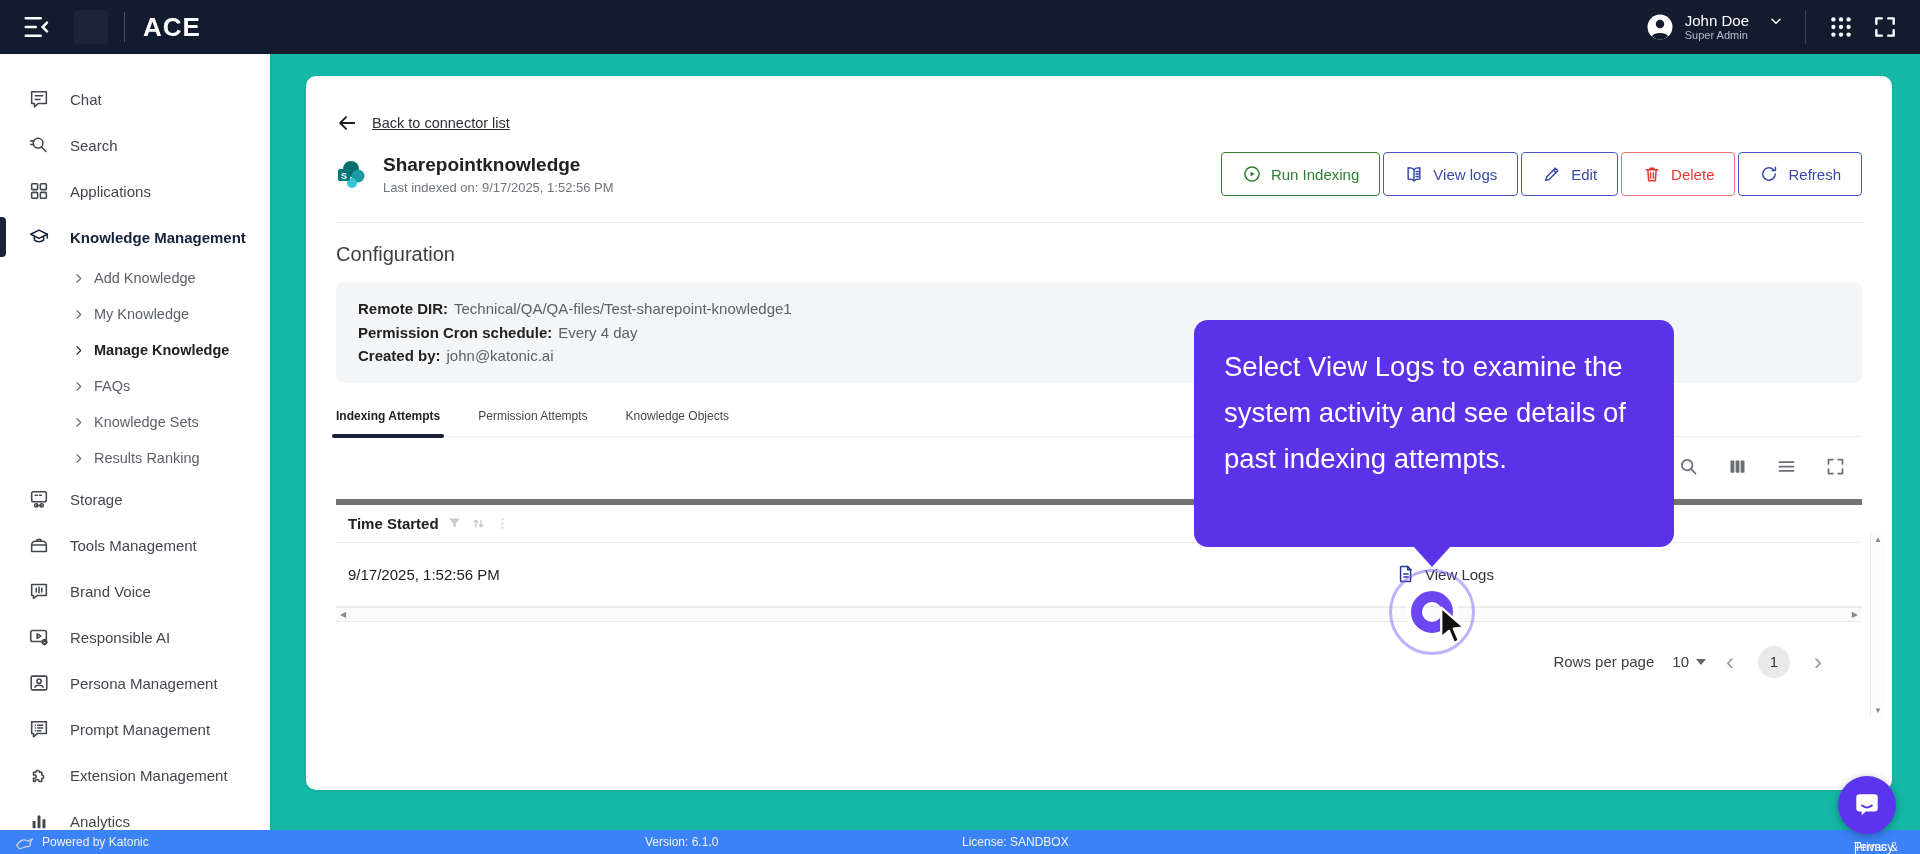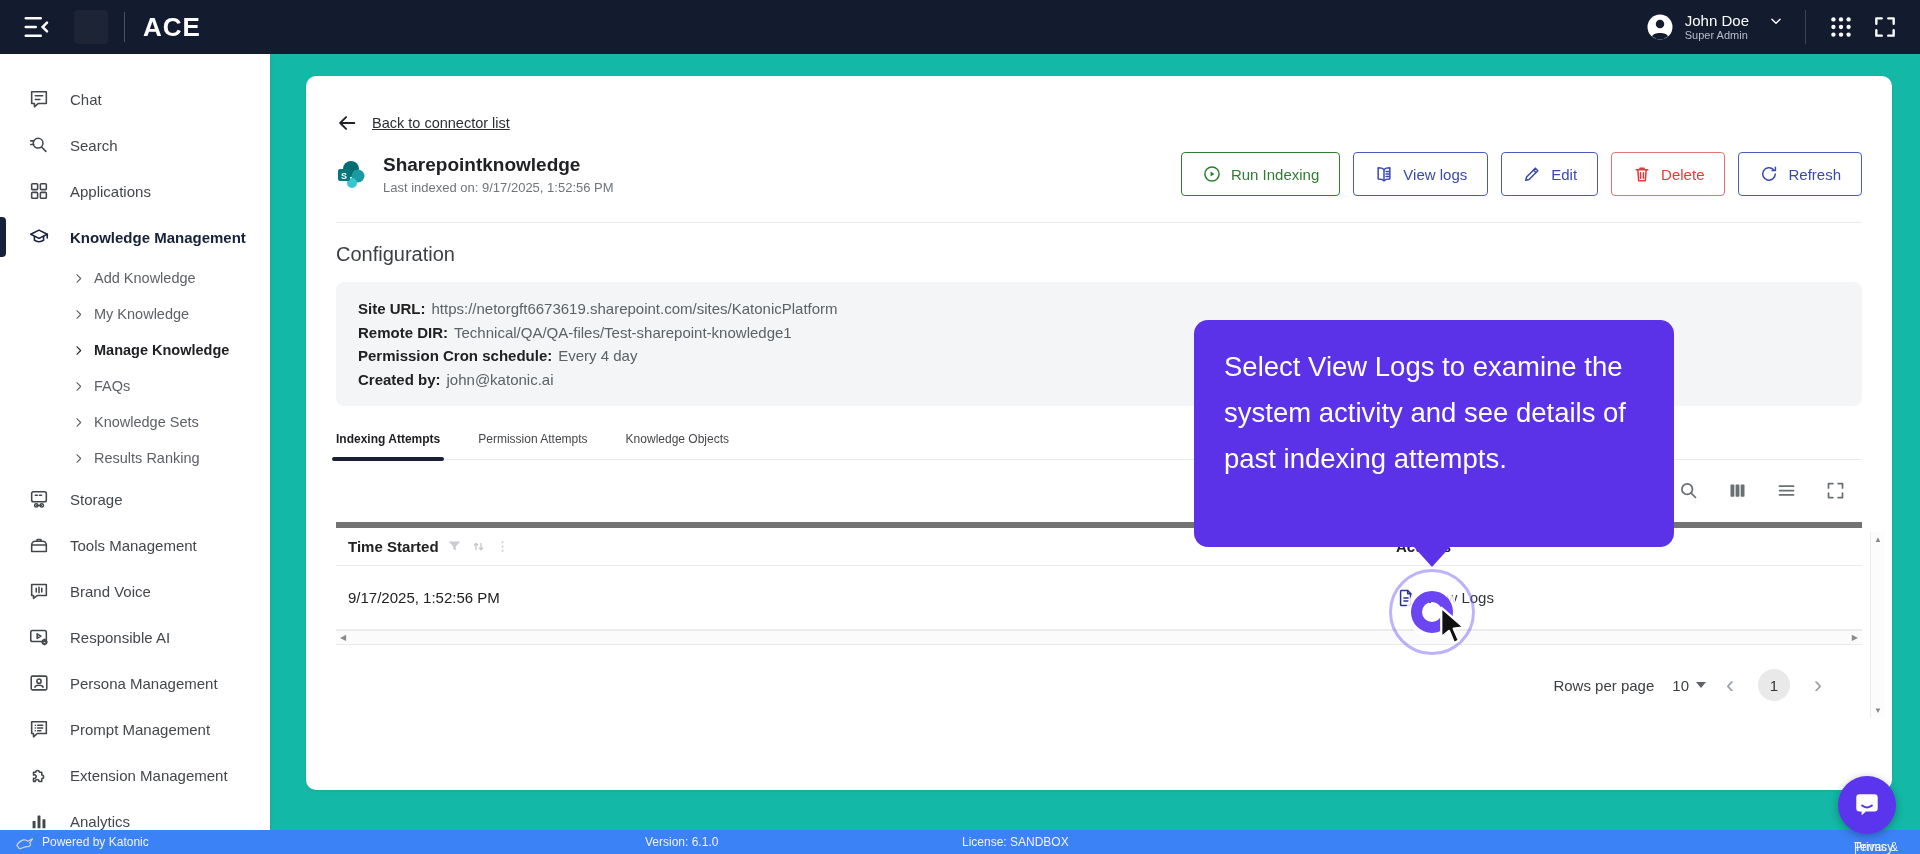--- a/index.html
+++ b/index.html
@@ -45,21 +45,21 @@
   .back-row { display:flex; align-items:center; gap:14px; }
   .back-row svg { width:22px; height:22px; stroke:#202124; fill:none; stroke-width:2;
     stroke-linecap:round; stroke-linejoin:round; cursor:pointer; }
   .back-link { font-size:14.5px; color:#2b2f33; text-decoration:underline; cursor:pointer; }
 
   .conn-row { margin-top:18px; display:flex; align-items:center; }
   .conn-left { display:flex; align-items:center; gap:15px; }
   .sp-logo { width:32px; height:32px; position:relative; }
   .conn-title { font-size:19px; font-weight:700; color:#202124; }
   .conn-sub { font-size:13px; color:#70757a; margin-top:4px; }
-  .conn-actions { margin-left:auto; display:flex; gap:13px;align-items:flex-end; }
+  .conn-actions { margin-left:auto; display:flex; gap:3px;align-items:flex-end; }
   .btn { height:44px; padding:0 20px; border-radius:4px; background:#fff; display:flex;
     align-items:center; gap:9px; font-size:15px; cursor:pointer; border:1px solid; }
   .btn svg { width:20px; height:20px; stroke:currentColor; fill:none; stroke-width:1.8;
     stroke-linecap:round; stroke-linejoin:round; }
   .btn-green { color:#2e7d32; border-color:#2e7d32; }
   .btn-blue  { color:#3949ab; border-color:#4a5ac0; }
   .btn-red   { color:#e53935; border-color:#e57373; }
 
   .hdr-divider { margin-top:26px; border-bottom:1px solid #e8eaed; }
 
@@ -388,23 +388,20 @@
           <span>Refresh</span>
         </button>
       </div>
     </div>
 
     <div class="hdr-divider"></div>
 
     <div class="cfg-heading">Configuration</div>
 
     <div class="cfg-box">
-      <div class="cfg-line">
-        <span class="cfg-label">Site URL:</span><span class="cfg-value">https://netorgft6673619.sharepoint.com/sites/KatonicPlatform</span>
-      </div>
       <div class="cfg-line">
         <span class="cfg-label">Remote DIR:</span><span class="cfg-value">Technical/QA/QA-files/Test-sharepoint-knowledge1</span>
       </div>
       <div class="cfg-line">
         <span class="cfg-label">Permission Cron schedule:</span><span class="cfg-value">Every 4 day</span>
       </div>
       <div class="cfg-line">
         <span class="cfg-label">Created by:</span><span class="cfg-value">john@katonic.ai</span>
       </div>
     </div>

